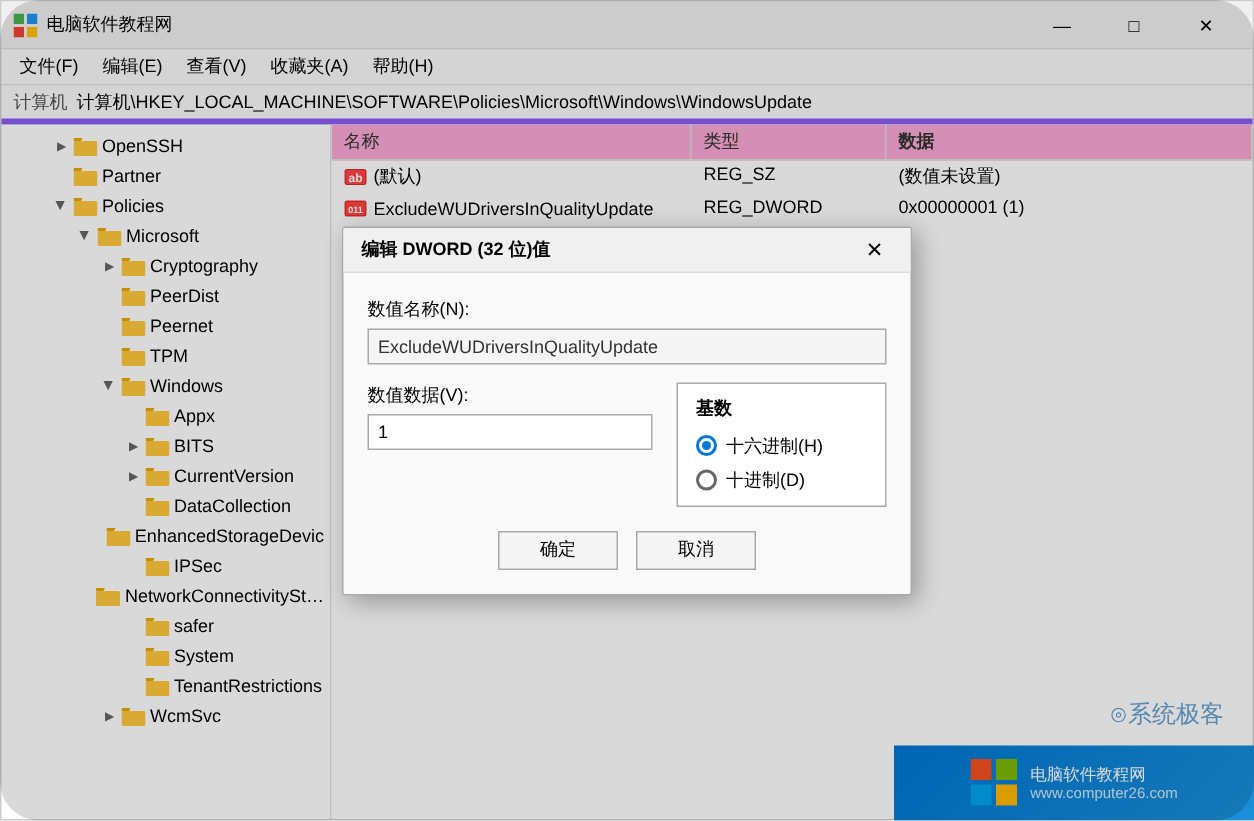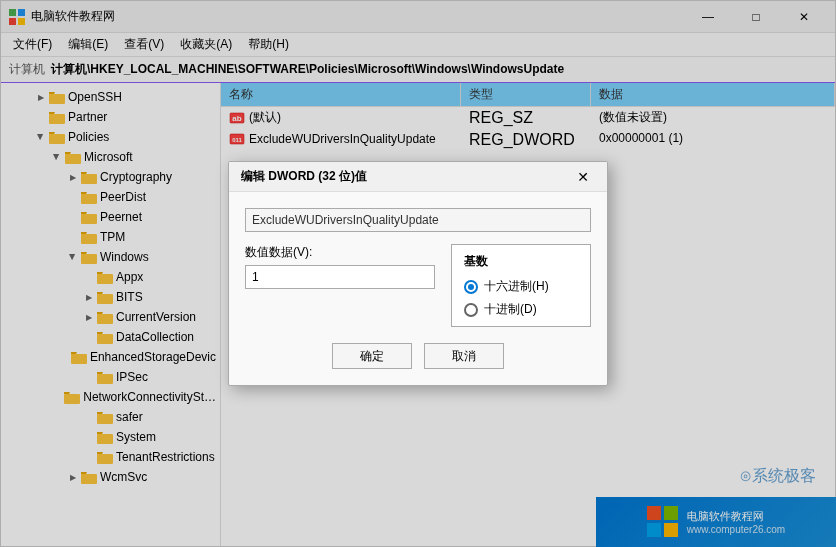--- a/index.html
+++ b/index.html
@@ -79,21 +79,21 @@
       color: #000;
     }
 
     
     .address-bar {
       background: #f9f9f9;
       height: 26px;
       display: flex;
       align-items: center;
       padding: 0 8px;
-      border-bottom: 1px solid #8b5cf6;
+      border-bottom: 4px solid #8b5cf6;
       flex-shrink: 0;
       font-size: 12px;
       color: #333;
     }
 
     
     .content-area {
       display: flex;
       flex: 1;
       overflow: hidden;
@@ -153,38 +153,38 @@
       flex: 1;
       background: #fff;
       display: flex;
       flex-direction: column;
       overflow: hidden;
     }
 
     
     .column-headers {
       display: flex;
-      background: #7dd3fc;
+      background: #f9a8d4;
       border-bottom: 1px solid #e0e0e0;
       height: 24px;
       align-items: center;
       flex-shrink: 0;
     }
     .col-header {
       padding: 0 8px;
       font-size: 12px;
       color: #333;
       border-right: 1px solid #ddd;
       height: 100%;
       display: flex;
       align-items: center;
     }
     .col-name { width: 240px; }
     .col-type { width: 130px; }
-    .col-data { flex: 1; }
+    .col-data { flex: 1; font-weight: bold; }
 
     
     .registry-list {
       flex: 1;
       overflow-y: auto;
       padding: 2px 0;
     }
     .registry-row {
       display: flex;
       height: 22px;
@@ -196,21 +196,21 @@
       padding: 0 8px;
       font-size: 12px;
       display: flex;
       align-items: center;
       gap: 4px;
       overflow: hidden;
     }
     .reg-type {
       width: 130px;
       padding: 0 8px;
-      font-size: 16px;
+      font-size: 12px;
     }
     .reg-data {
       flex: 1;
       padding: 0 8px;
       font-size: 12px;
     }
 
     
     .reg-icon {
       width: 16px;
@@ -247,20 +247,21 @@
     
     .modal-overlay {
       position: absolute;
       top: 0; left: 0;
       width: 100%; height: 100%;
       background: rgba(0,0,0,0.15);
       display: flex;
       align-items: center;
       justify-content: center;
       z-index: 100;
+      border-radius: 26px;
     }
 
     
     .dialog {
       background: #f9f9f9;
       border: 1px solid #aaa;
       box-shadow: 4px 4px 16px rgba(0,0,0,0.3);
       width: 380px;
       border-radius: 2px;
     }
@@ -417,21 +418,21 @@
   <div class="menu-bar">
     <span class="menu-item">文件(F)</span>
     <span class="menu-item">编辑(E)</span>
     <span class="menu-item">查看(V)</span>
     <span class="menu-item">收藏夹(A)</span>
     <span class="menu-item">帮助(H)</span>
   </div>
 
   <div class="address-bar">
     <span style="color:#555;margin-right:6px;">计算机</span>
-    <span style="color:#000;font-weight:bold;">计算机\HKEY_LOCAL_MACHINE\SOFTWARE\Policies\Microsoft\Windows\WindowsUpdate</span>
+    <span style="color:#000;">计算机\HKEY_LOCAL_MACHINE\SOFTWARE\Policies\Microsoft\Windows\WindowsUpdate</span>
   </div>
 
   <div class="content-area">
 
     <div class="tree-panel">
 
       <div class="tree-item">
         <span class="tree-indent" style="width:16px"></span>
         <span class="tree-indent" style="width:16px"></span>
         <span class="tree-arrow">▶</span>
@@ -739,20 +740,21 @@
   <div class="dialog">
 
     <div class="dialog-title-bar">
       <span class="dialog-title-text">编辑 DWORD (32 位)值</span>
       <button class="dialog-close-btn">✕</button>
     </div>
 
     <div class="dialog-body">
 
       <div class="dialog-field">
+        <label class="dialog-label">数值名称(N):</label>
         <input class="dialog-input" type="text" value="ExcludeWUDriversInQualityUpdate" readonly="" style="background: rgb(245, 245, 245); color: rgb(51, 51, 51);">
       </div>
 
       <div class="dialog-row">
 
         <div class="dialog-col-left">
           <label class="dialog-label">数值数据(V):</label>
           <input class="dialog-input" type="text" value="1" style="width: 100%;">
         </div>
 

